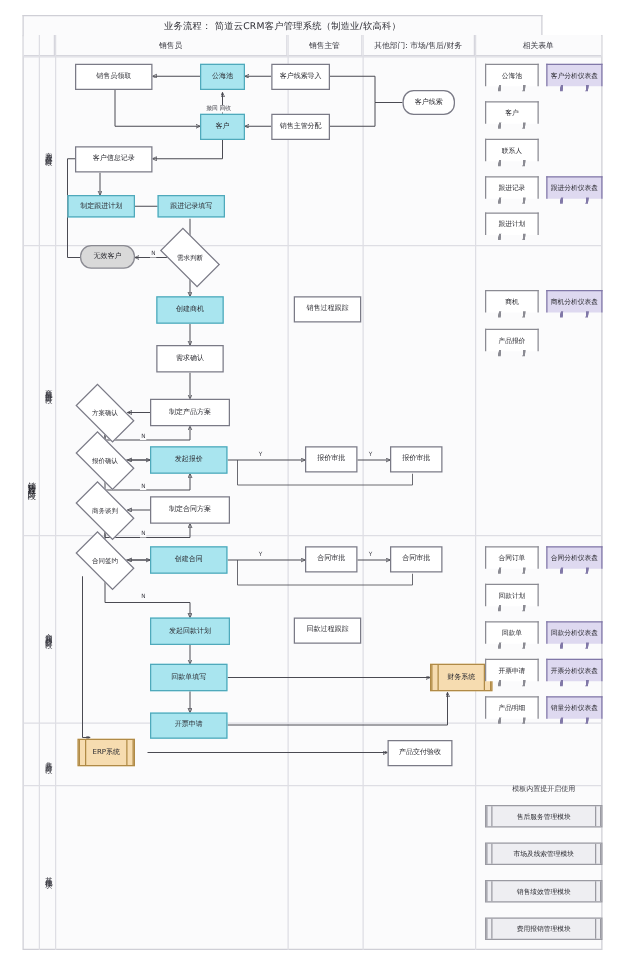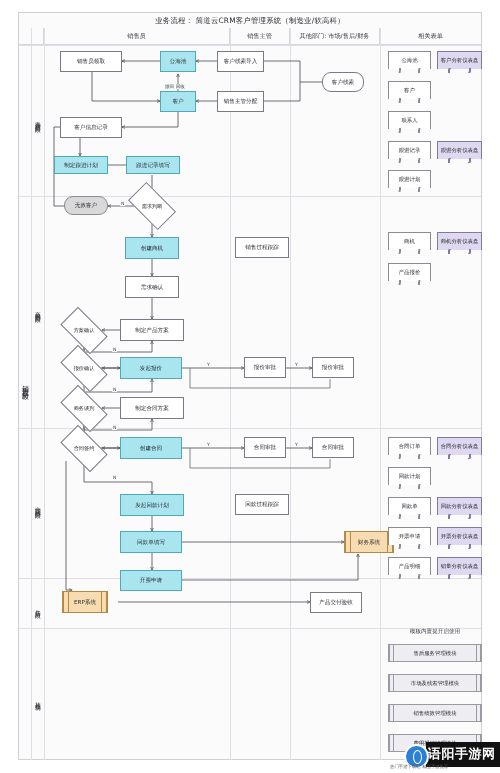--- a/index.html
+++ b/index.html
@@ -9,21 +9,21 @@
     color:#333;
   }
   #canvas{position:absolute;left:0;top:0;width:500px;height:773px;}
 
   
   .frame{
     position:absolute;left:18px;top:28px;width:464px;height:732px;
     border:1px solid #cfcfd6;background:#fbfbfc;box-sizing:border-box;
   }
   .title-bar{
-    position:absolute;left:18px;top:12px;width:464px;height:17px;
+    position:absolute;left:18px;top:12px;width:416px;height:17px;
     border:1px solid #cfcfd6;border-bottom:none;background:#fbfbfc;
     box-sizing:border-box;
     display:flex;align-items:center;justify-content:center;
     font-size:7.4px;color:#2c2c33;letter-spacing:.2px;white-space:nowrap;
   }
   
   .colhead{
     position:absolute;top:28px;height:17px;box-sizing:border-box;
     border-right:1px solid #d6d6dd;border-bottom:1px solid #d6d6dd;
     display:flex;align-items:center;justify-content:center;
@@ -346,20 +346,14 @@
   <div class="form dash" style="left:437px;top:527px;width:45px;height:18px;">开票分析仪表盘</div>
   <div class="form" style="left:388px;top:557px;width:43px;height:18px;">产品明细</div>
   <div class="form dash" style="left:437px;top:557px;width:45px;height:18px;">销量分析仪表盘</div>
 
   <div class="modhead" style="left:388px;top:626px;width:94px;height:12px;">模板内置提开启使用</div>
   <div class="modbar" style="left:388px;top:644px;width:94px;height:18px;">售后服务管理模块</div>
   <div class="modbar" style="left:388px;top:674px;width:94px;height:18px;">市场及线索管理模块</div>
   <div class="modbar" style="left:388px;top:704px;width:94px;height:18px;">销售绩效管理模块</div>
   <div class="modbar" style="left:388px;top:734px;width:94px;height:18px;">费用报销管理模块</div>
 
-  <div class="wm">
-    <div class="bar"></div>
-    <div class="globe"></div>
-    <div class="txt">语阳手游网</div>
-    <div class="sub">热门手游下载站 精品手游推荐</div>
-  </div>
 
 </div>
 
 </body></html>

